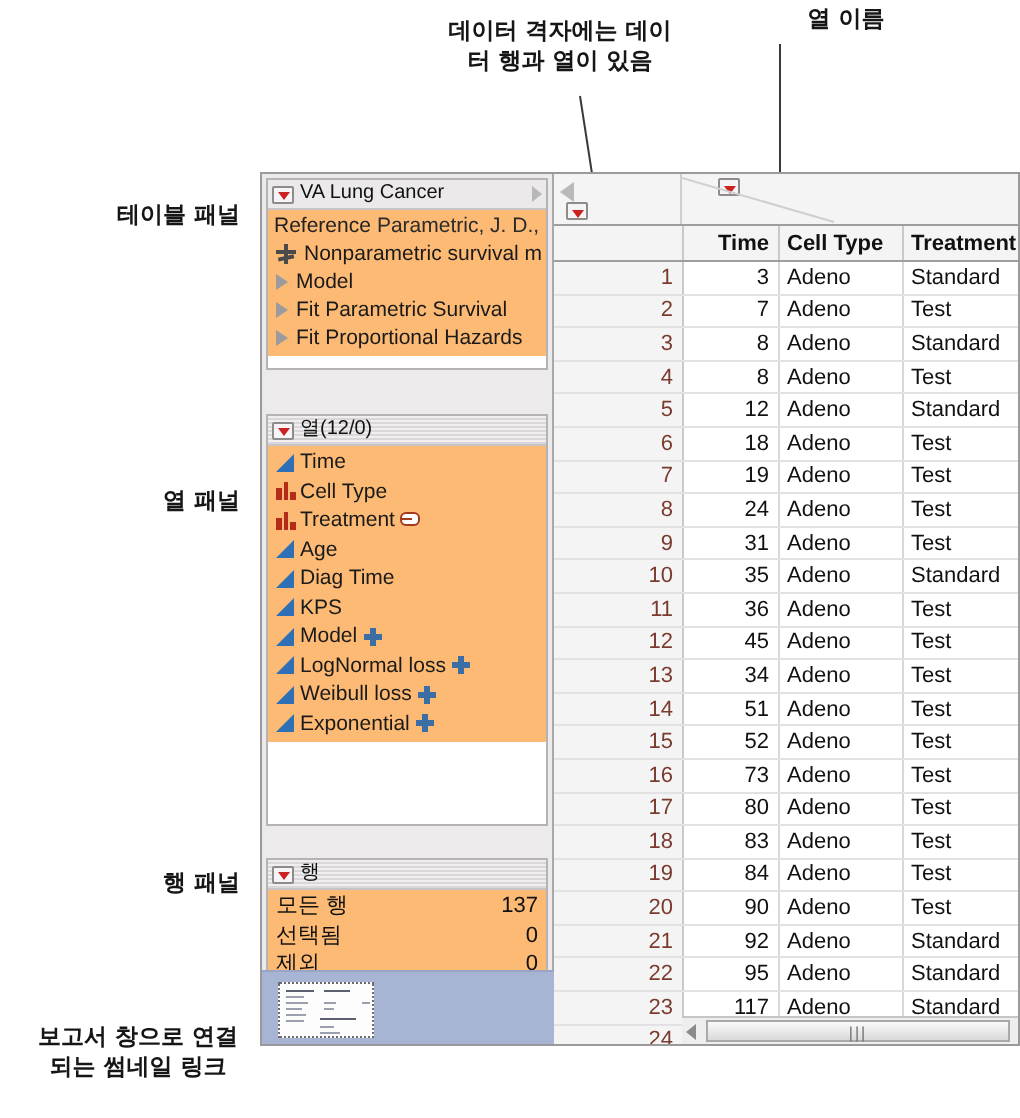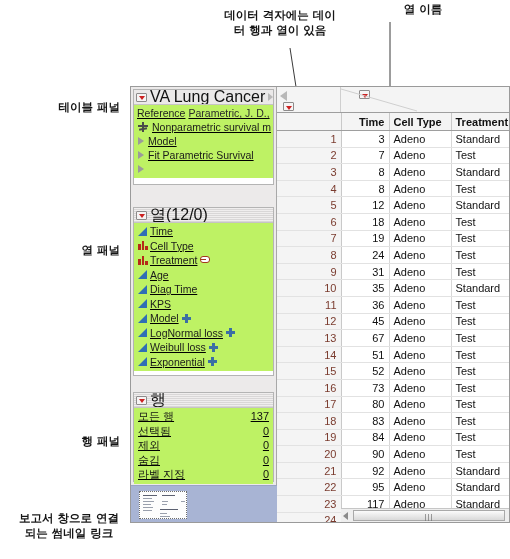--- a/index.html
+++ b/index.html
@@ -59,22 +59,22 @@
     font-size:10.5px;
     white-space:nowrap;
     overflow:hidden;
     display:flex;align-items:center;gap:3px;
     position:relative;
   }
   .panel-header.hatched{
     background:
       repeating-linear-gradient(0deg,#d9d7d7 0px,#d9d7d7 1px,#f0eeee 1px,#f0eeee 2px);
   }
-  .panel-title{font-size:16px;color:#111;}
-  .panel-body{padding:1px 0 2px 0;background:#bef264;text-decoration:underline;}
+  .panel-title{font-size:10px;color:#111;}
+  .panel-body{padding:1px 0 2px 0;background:#fdba74;}
 
   
   .redtri{
     width:11px;height:9px;flex:0 0 auto;
     background:#f6f4f4;
     border:1px solid #8d8b8b;
     border-radius:1px;
     position:relative;
     box-sizing:border-box;
   }
@@ -359,26 +359,27 @@
           <span>Model</span>
         </div>
 
         <div class="tp-row">
           <span class="tri-open"></span>
           <span>Fit Parametric Survival</span>
         </div>
 
         <div class="tp-row">
           <span class="tri-open"></span>
+          <span>Fit Proportional Hazards</span>
         </div>
 
       </div>
     </div>
 
-    <div class="panel" style="margin-top:22px;height:169px;">
+    <div class="panel" style="margin-top:22px;height:206px;">
       <div class="panel-header hatched">
         <span class="redtri"></span>
         <span class="panel-title">열(12/0)</span>
       </div>
       <div class="panel-body" id="columns-list">
           <div class="col-row">
             <span class="ic ic-cont"><i></i></span>
             <span>Time</span>
           </div>
           <div class="col-row">
@@ -573,21 +574,21 @@
             <td>Test</td>
           </tr>
           <tr>
             <td class="rowno">12</td>
             <td class="num">45</td>
             <td>Adeno</td>
             <td>Test</td>
           </tr>
           <tr>
             <td class="rowno">13</td>
-            <td class="num">67</td>
+            <td class="num">34</td>
             <td>Adeno</td>
             <td>Test</td>
           </tr>
           <tr>
             <td class="rowno">14</td>
             <td class="num">51</td>
             <td>Adeno</td>
             <td>Test</td>
           </tr>
           <tr>

